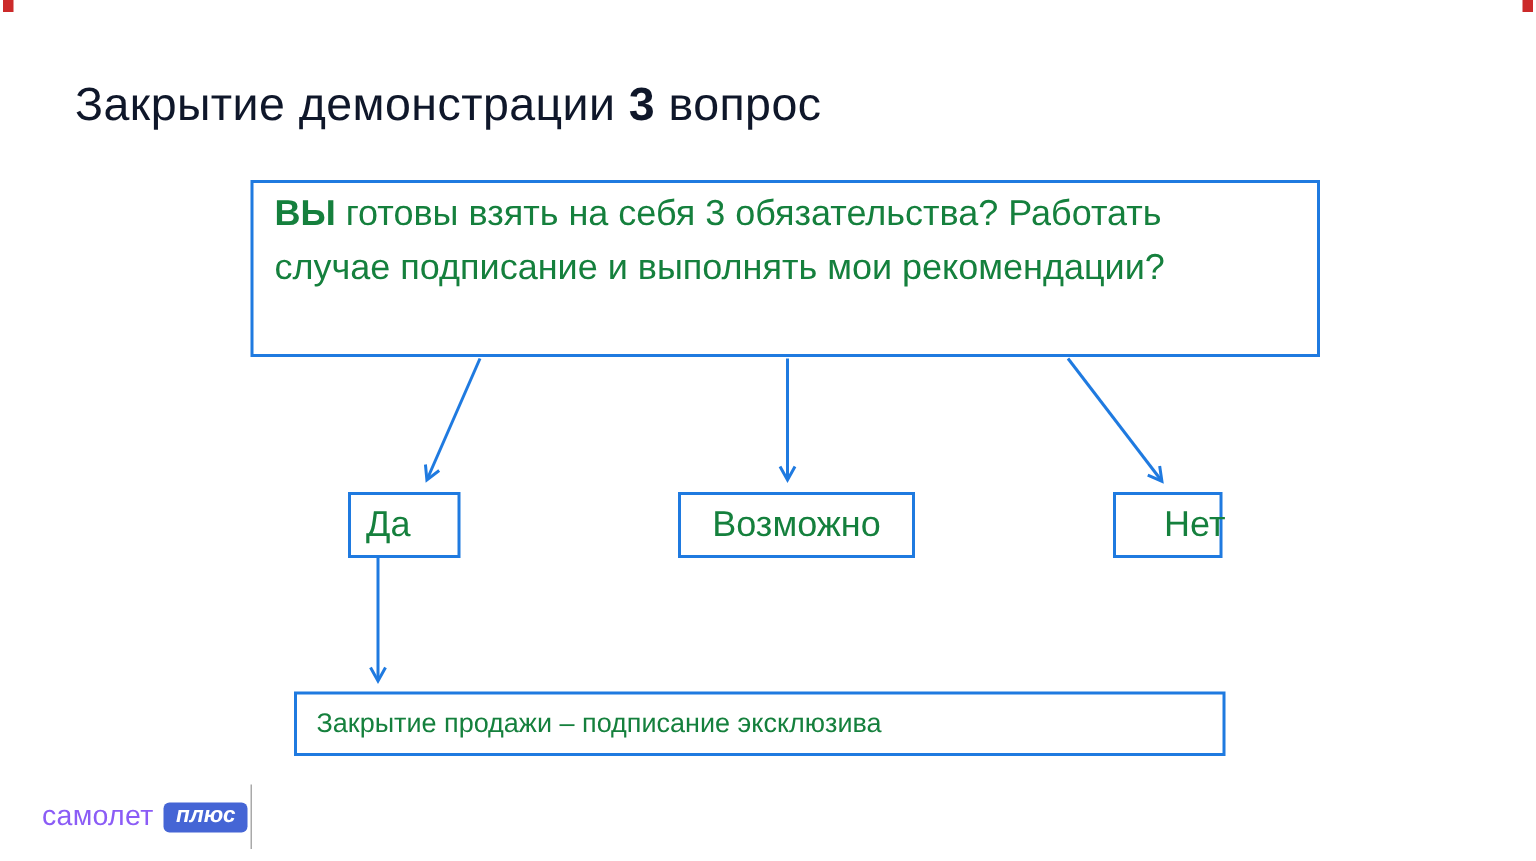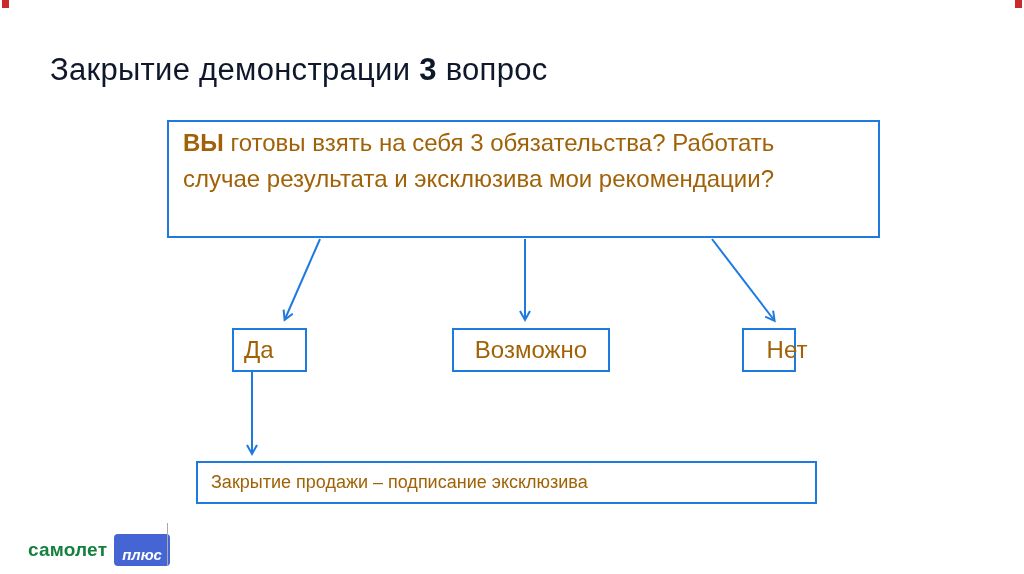--- a/index.html
+++ b/index.html
@@ -10,60 +10,60 @@
   .red-tick{position:absolute;top:0;width:7px;height:8px;background:#cc2a2a;}
   .red-tick.left{left:2px;}
   .red-tick.right{left:1015px;}
   .title{
     position:absolute;left:50px;top:52px;margin:0;
     font-size:31px;font-weight:400;color:#0f172a;letter-spacing:.3px;white-space:nowrap;
   }
   .title b{font-weight:700;}
   .box{
     position:absolute;background:#ffffff;border:2px solid #1f7ae0;
-    box-sizing:border-box;color:#a16207;
+    box-sizing:border-box;color:#15803d;
   }
   .question{
     left:167px;top:120px;width:713px;height:118px;
     padding:3px 14px;font-size:24px;line-height:36px;
   }
   .question .b{font-weight:700;}
   .answer{
     top:328px;height:44px;font-size:24px;display:flex;align-items:center;
   }
   .answer.yes{left:232px;width:75px;padding-left:10px;}
   .answer.maybe{left:452px;width:158px;justify-content:center;}
-  .answer.no{left:742px;width:54px;justify-content:center;padding-left:36px;}
+  .answer.no{left:742px;width:73px;justify-content:center;padding-left:36px;}
   .result{
     left:196px;top:461px;width:621px;height:43px;
     font-size:18px;display:flex;align-items:center;padding-left:13px;
   }
   .connectors{position:absolute;left:0;top:0;width:1024px;height:574px;pointer-events:none;}
   .logo{position:absolute;left:28px;top:534px;display:flex;align-items:center;}
-  .logo .brand{font-size:19px;font-weight:700;color:#15803d;letter-spacing:.2px;}
+  .logo .brand{font-size:19px;font-weight:400;color:#8b5cf6;letter-spacing:.2px;}
   .logo .badge{
     margin-left:7px;background:#4565d5;color:#ffffff;
     font-size:15px;font-weight:700;font-style:italic;
-    padding:12px 8px 3px 8px;border-radius:4px;
+    padding:0 8px 3px 8px;border-radius:4px;
   }
   .logo-divider{position:absolute;left:167px;top:523px;width:1px;height:43px;background:#a9a9a9;}
 </style>
 </head>
 <body>
 
 <div class="slide">
 
   <div class="red-tick left"></div>
   <div class="red-tick right"></div>
 
   <h1 class="title"><span>Закрытие демонстрации </span><b>3</b><span> вопрос</span></h1>
 
   <div class="box question">
     <div><span class="b">ВЫ</span><span> готовы взять на себя 3 обязательства? Работать</span></div>
-    <div><span>случае результата и эксклюзива мои рекомендации?</span></div>
+    <div><span>случае подписание и выполнять мои рекомендации?</span></div>
   </div>
 
   <svg class="connectors" viewBox="0 0 1024 574" xmlns="http://www.w3.org/2000/svg">
     <defs>
       <marker id="arrowhead" markerUnits="userSpaceOnUse" markerWidth="14" markerHeight="14" refX="9" refY="6" orient="auto">
         <path d="M1,1 L10,6 L1,11" fill="none" stroke="#1f7ae0" stroke-width="2"></path>
       </marker>
     </defs>
     <line x1="320" y1="239" x2="285" y2="319" stroke="#1f7ae0" stroke-width="2" marker-end="url(#arrowhead)"></line>
     <line x1="525" y1="239" x2="525" y2="319" stroke="#1f7ae0" stroke-width="2" marker-end="url(#arrowhead)"></line>

